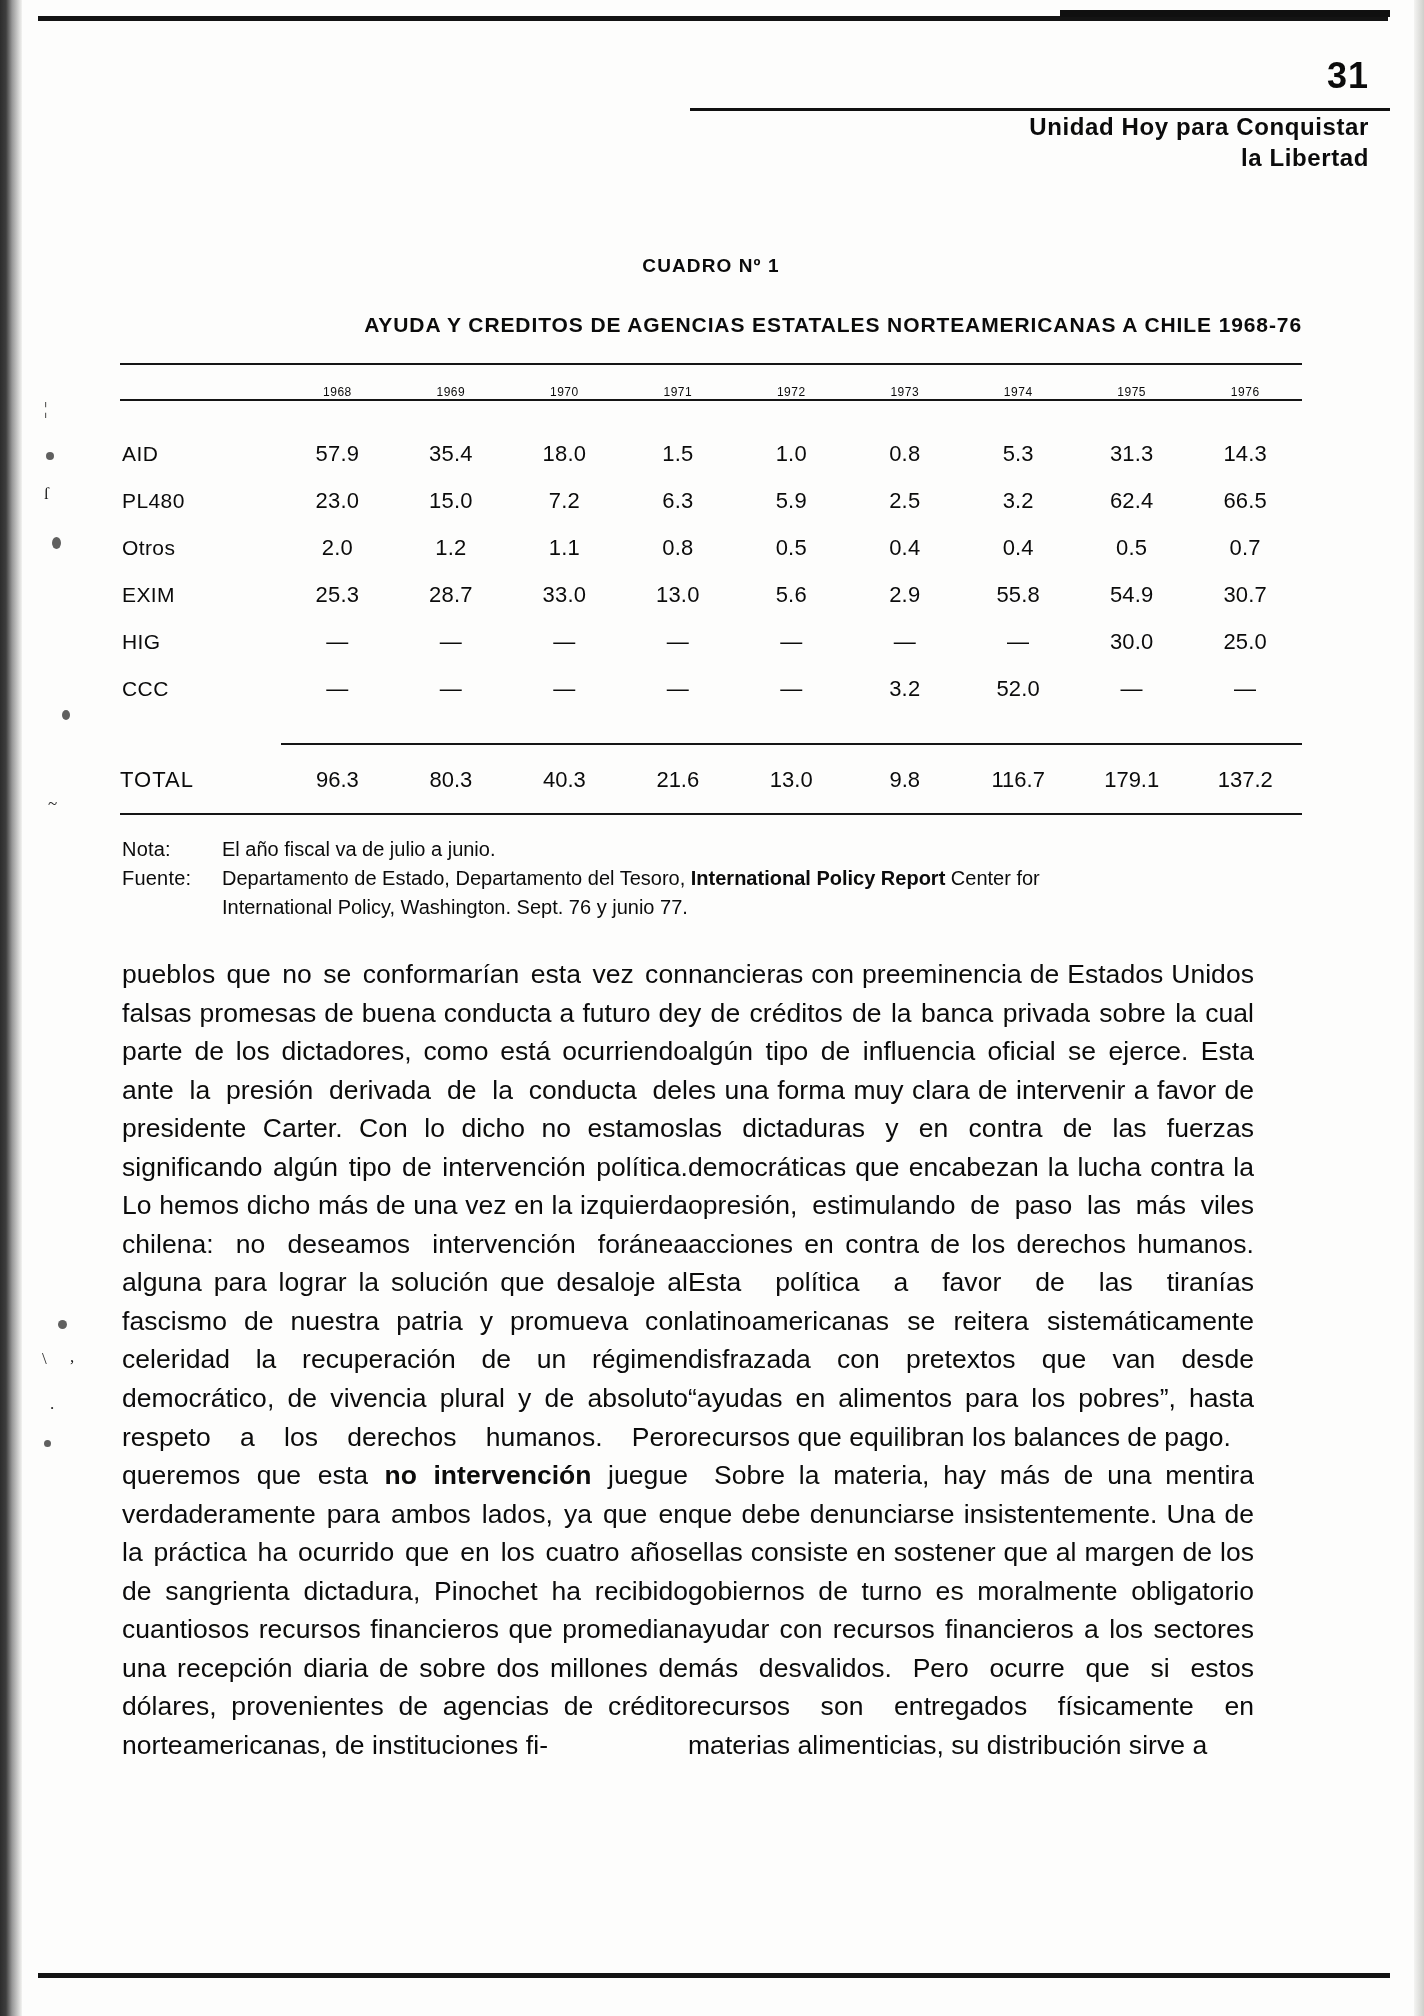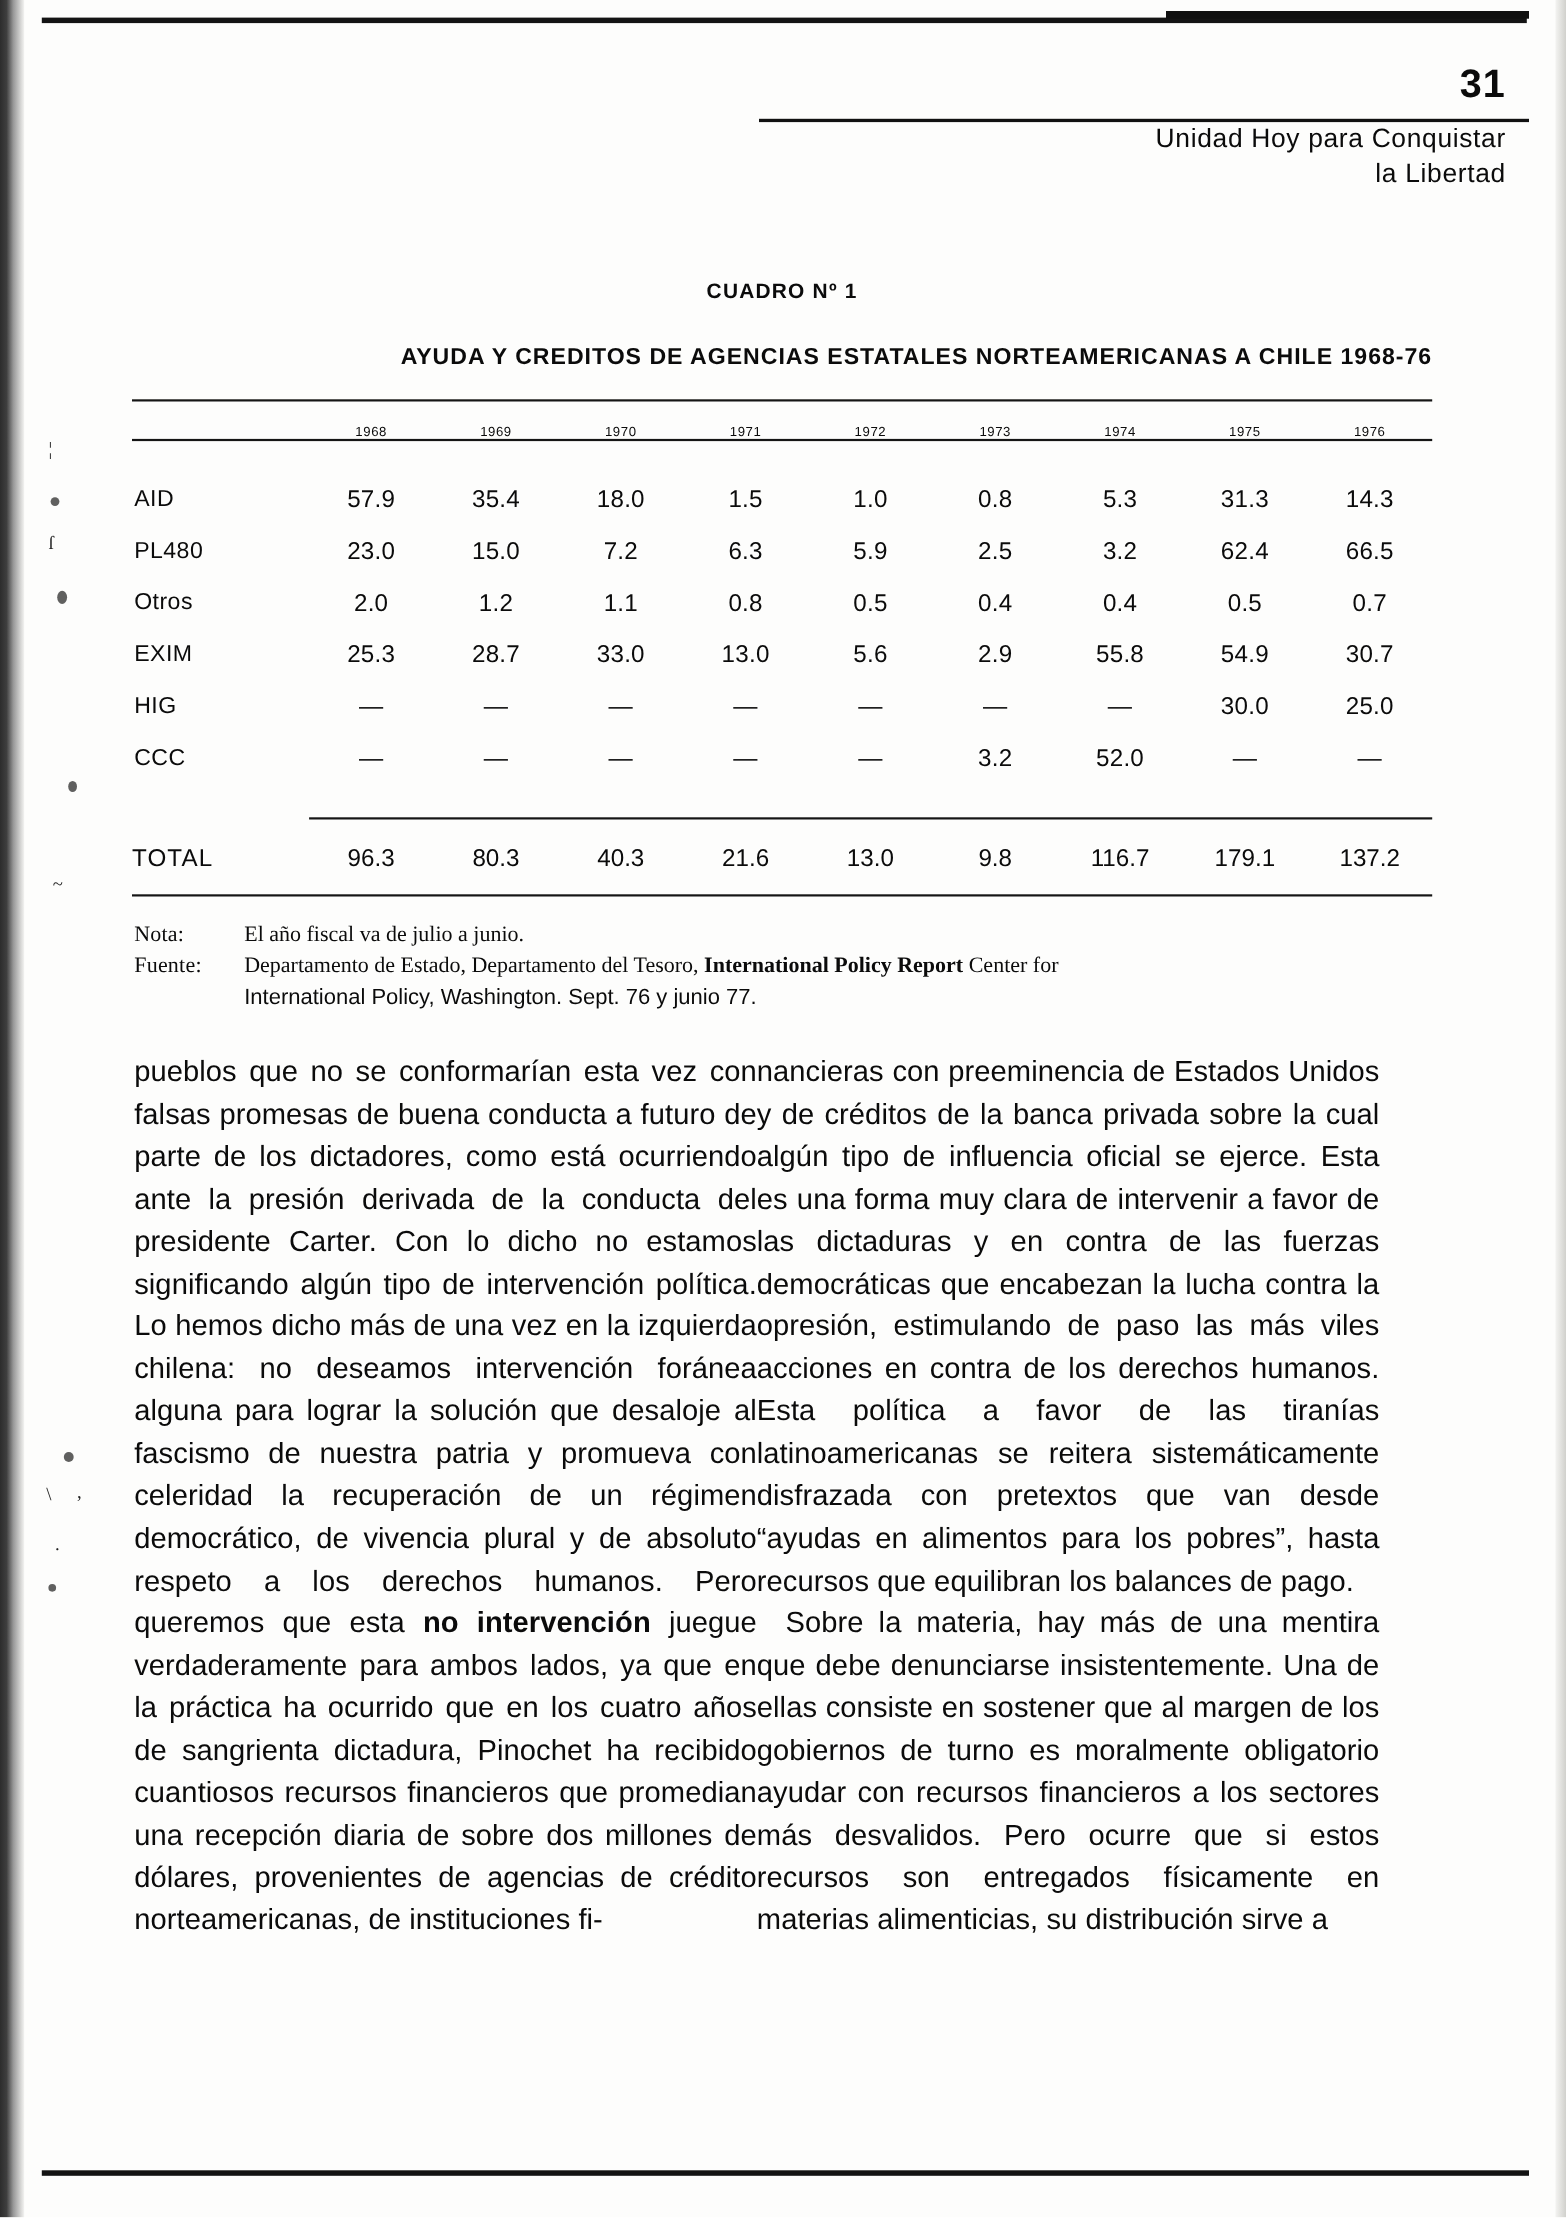--- a/index.html
+++ b/index.html
@@ -79,21 +79,21 @@
     left: 690px; top: 108px;
     width: 700px; height: 3px;
     background: #111;
   }
   .running-head {
     position: absolute;
     right: 55px; top: 112px;
     width: 700px;
     text-align: right;
     font-size: 24px;
-    font-weight: 400;
+    font-weight: 700;
     line-height: 1.28;
     letter-spacing: .6px;
     font-stretch: condensed;
   }
 
   
   .table-wrap {
     position: absolute;
     left: 120px; top: 255px;
     width: 1182px;
@@ -166,21 +166,20 @@
   .notes {
     position: absolute;
     left: 122px; top: 835px;
     width: 1180px;
     font-size: 20px;
     line-height: 1.46;
   }
   .note-line {
     display: flex;
     align-items: flex-end;
-    font-family: Liberation Serif, serif;
   }
   .note-key {
     width: 100px;
     flex: 0 0 100px;
     letter-spacing: .2px;
   }
   .note-val {
     flex: 1 1 auto;
     text-align: justify;
   }

